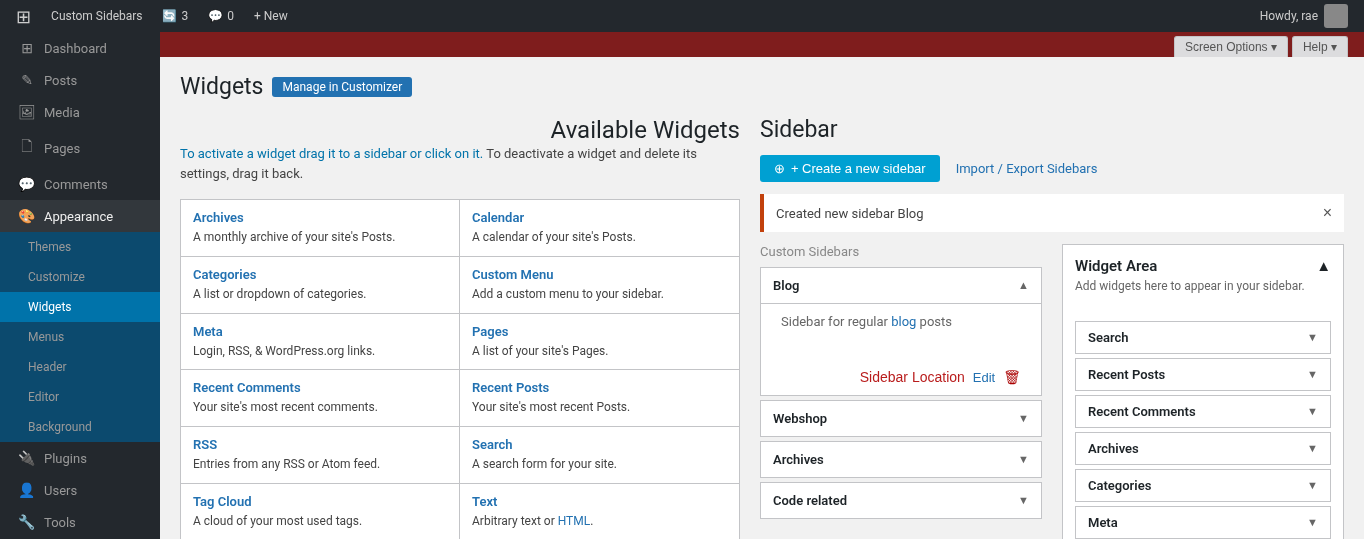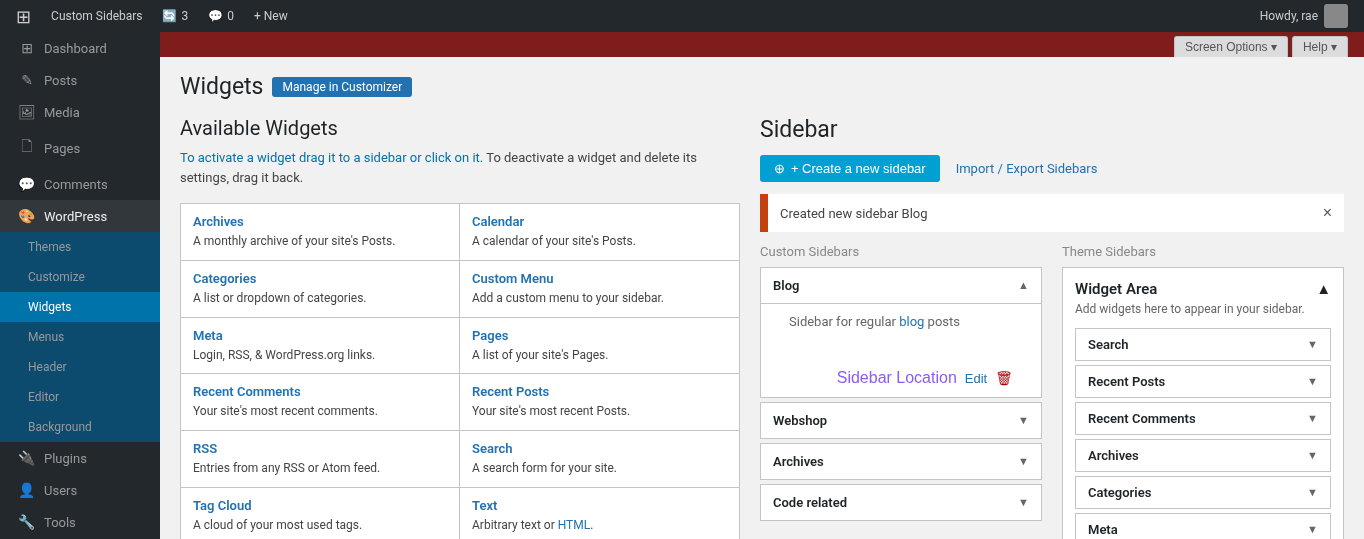--- a/index.html
+++ b/index.html
@@ -108,24 +108,24 @@
       margin-top: 16px;
     }
 
     
     .widgets-left {
       width: 560px;
       min-width: 560px;
     }
 
     .available-widgets-title {
-      font-size: 20px;
+      font-size: 24px;
       font-weight: 400;
       color: #1d2327;
-      margin-bottom: 8px;
+      text-align: right;
     }
 
     .available-widgets-desc {
       color: #0073aa;
       font-size: 13px;
       margin-bottom: 16px;
       line-height: 1.5;
     }
     .available-widgets-desc span { color: #444; }
 
@@ -190,21 +190,21 @@
 
     .import-export-link {
       color: #2271b1;
       font-size: 13px;
       cursor: pointer;
       text-decoration: none;
     }
 
     .notice-success {
       background: #fff;
-      border-left: 8px solid #c2410c;
+      border-left: 4px solid #c2410c;
       padding: 10px 12px;
       margin-bottom: 12px;
       font-size: 13px;
       display: flex;
       align-items: center;
       justify-content: space-between;
     }
     .notice-close {
       cursor: pointer;
       color: #555;
@@ -240,36 +240,36 @@
       justify-content: space-between;
       padding: 10px 12px;
       cursor: pointer;
       font-weight: 600;
       font-size: 13px;
       color: #1d2327;
     }
     .sidebar-panel-header .chevron { color: #666; font-size: 11px; }
     .sidebar-panel-content {
       border-top: 1px solid #c3c4c7;
-      padding: 10px 28px;
+      padding: 10px 20px;
       font-size: 12px;
       color: #666;
     }
     .sidebar-panel-actions {
       display: flex;
       align-items: center;
       gap: 8px;
       justify-content: flex-end;
       margin-top: 8px;
     }
     .sidebar-loc-btn {
-      color: #8b5cf6;
+      color: #b91c1c;
       background: none;
       border: none;
-      font-size: 16px;
+      font-size: 14px;
       cursor: pointer;
       padding: 0;
     }
     .sidebar-edit-btn {
       color: #2271b1;
       background: none;
       border: none;
       font-size: 13px;
       cursor: pointer;
       padding: 0;
@@ -305,21 +305,21 @@
       font-weight: 600;
       color: #1d2327;
       display: flex;
       align-items: flex-start;
       justify-content: space-between;
       margin-bottom: 4px;
     }
     .widget-area-desc {
       font-size: 12px;
       color: #666;
-      margin-bottom: 12px;
+      margin-bottom: 28px;
     }
 
     .widget-slot {
       border: 1px solid #c3c4c7;
       background: #fff;
       padding: 8px 12px;
       margin-bottom: 4px;
       display: flex;
       align-items: center;
       justify-content: space-between;
@@ -376,21 +376,21 @@
       <div class="menu-item">
         <span class="menu-icon">🗋</span>
         <span>Pages</span>
       </div>
       <div class="menu-item">
         <span class="menu-icon">💬</span>
         <span>Comments</span>
       </div>
       <div class="menu-item current-parent">
         <span class="menu-icon">🎨</span>
-        <span>WordPress</span>
+        <span>Appearance</span>
       </div>
       <div class="submenu">
         <div class="menu-item">
           <span>Themes</span>
         </div>
         <div class="menu-item">
           <span>Customize</span>
         </div>
         <div class="menu-item active">
           <span>Widgets</span>
@@ -555,21 +555,20 @@
 
               <div class="sidebar-panel">
                 <div class="sidebar-panel-header">
                   <span>Code related</span>
                   <span class="chevron">▼</span>
                 </div>
               </div>
             </div>
 
             <div class="theme-sidebars-section">
-              <div class="theme-sidebars-label">Theme Sidebars</div>
               <div class="widget-area-panel">
                 <div class="widget-area-title">
                   <span>Widget Area</span>
                   <span>▲</span>
                 </div>
                 <div class="widget-area-desc">Add widgets here to appear in your sidebar.</div>
 
                 <div class="widget-slot">
                   <span>Search</span>
                   <span class="chevron">▼</span>

